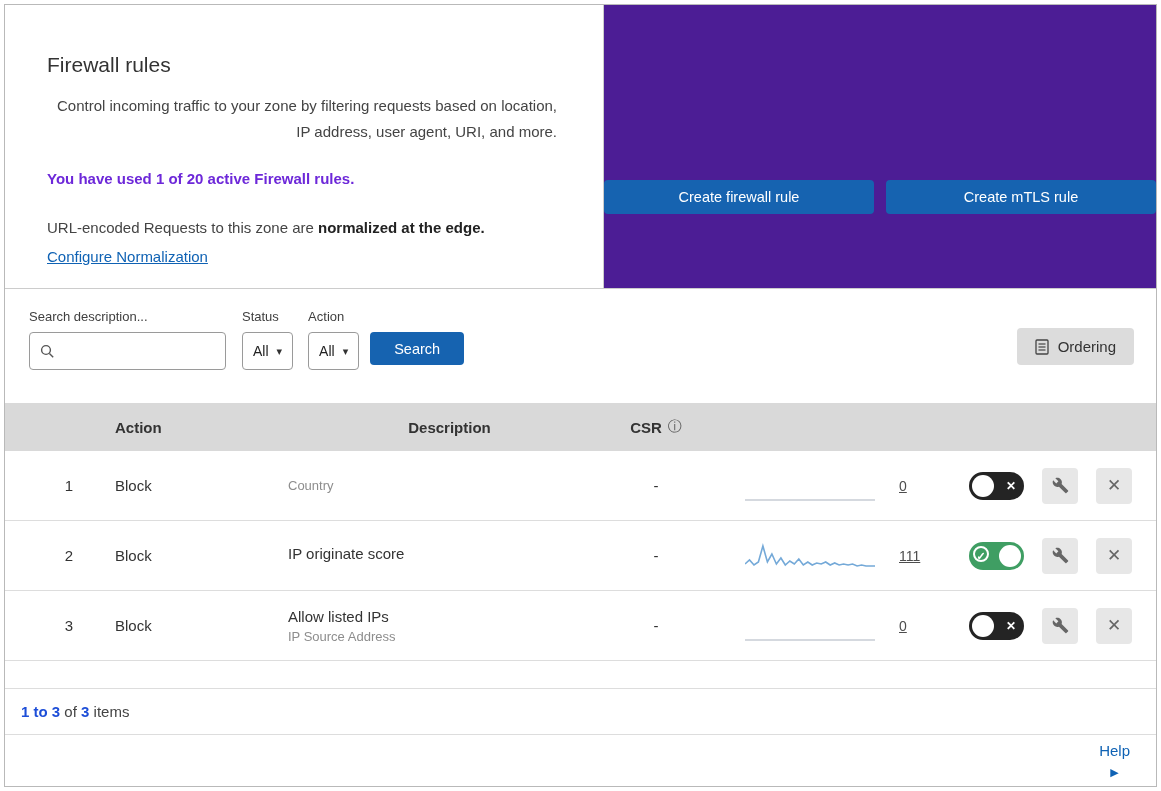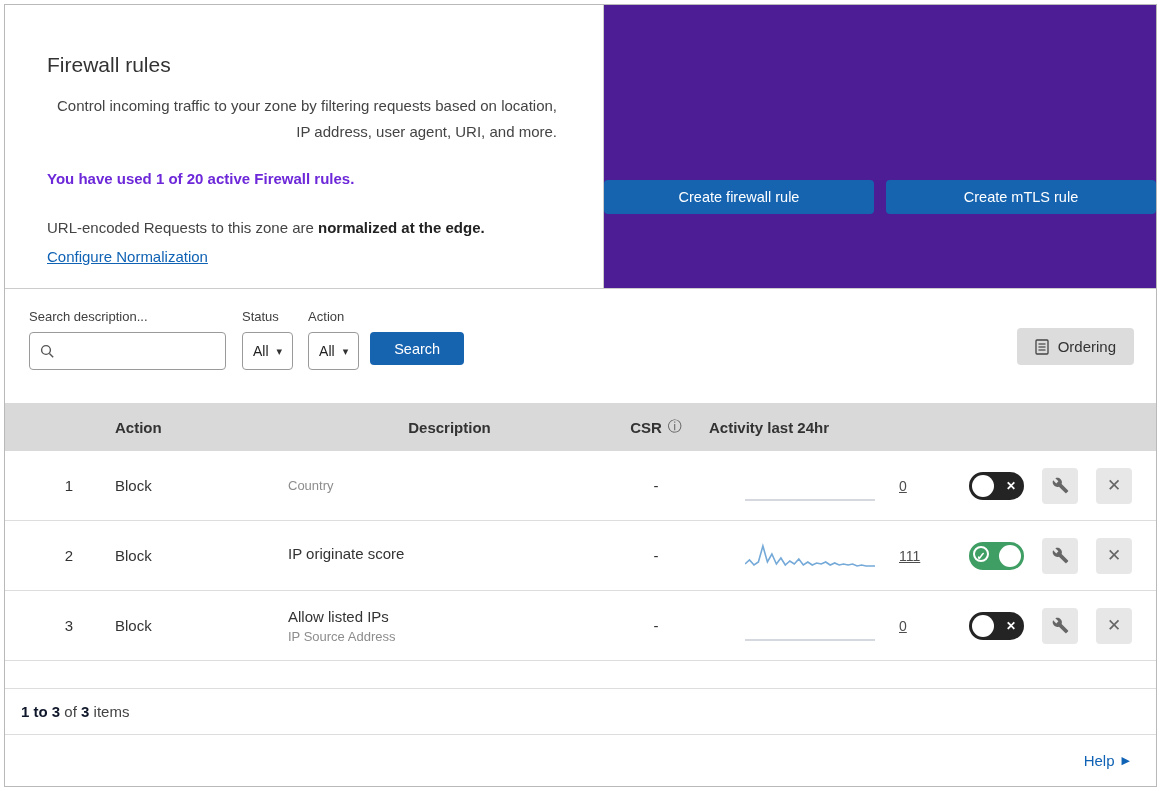--- a/index.html
+++ b/index.html
@@ -57,23 +57,23 @@
   .toggle .t-on-glyph { display:none; position:absolute; left:4px; top:4px; width:16px; height:16px; border:2px solid #fff; border-radius:50%; color:#fff; font-size:11px; line-height:16px; text-align:center; font-weight:bold; }
   .toggle[data-state="true"] { background:#3f9e63; }
   .toggle[data-state="true"] .knob { left:auto; right:3px; }
   .toggle[data-state="true"] .t-on-glyph { display:block; }
 
   .icon-btn { width:36px; height:36px; background:#e7e7e7; border:none; border-radius:4px; display:flex; align-items:center; justify-content:center; color:#666; font-size:17px; cursor:pointer; font-family:inherit; }
 
   
   .table-gap { height:28px; border-bottom:1px solid #ddd; flex-shrink:0; }
   .items-footer { height:46px; display:flex; align-items:center; padding-left:16px; font-size:15px; color:#444; border-bottom:1px solid #ddd; flex-shrink:0; }
-  .items-footer b { color:#0f172a; }
+  .items-footer b { color:#1d4ed8; }
   .help-bar { flex:1; display:flex; align-items:center; justify-content:flex-end; padding-right:26px; }
-  .help-link { color:#0f62b4; font-size:15px; display:flex; align-items:center; gap:7px; cursor:pointer; }
+  .help-link { color:#0f62b4; font-size:15px; display:flex; align-items:center; gap:7px; cursor:pointer;flex-direction:column; }
   .help-arrow { font-size:11px; }
 </style>
 </head>
 <body>
 
 <div class="page">
 
   <div class="hero">
     <div class="hero-left">
       <h1 class="hero-title">Firewall rules</h1>
@@ -130,21 +130,20 @@
   </div>
 
   <div class="grid thead">
     <div></div>
     <div class="h-action">Action</div>
     <div class="h-desc">Description</div>
     <div class="h-csr">
       <span>CSR</span>
       <span class="info-glyph">ⓘ</span>
     </div>
-    <div class="h-activity">Activity last 24hr</div>
     <div></div>
   </div>
 
   <div class="grid trow">
     <div class="c-priority">1</div>
     <div class="c-action">Block</div>
     <div class="c-desc">
       <div class="desc-sub">Country</div>
     </div>
     <div class="c-csr">-</div>

